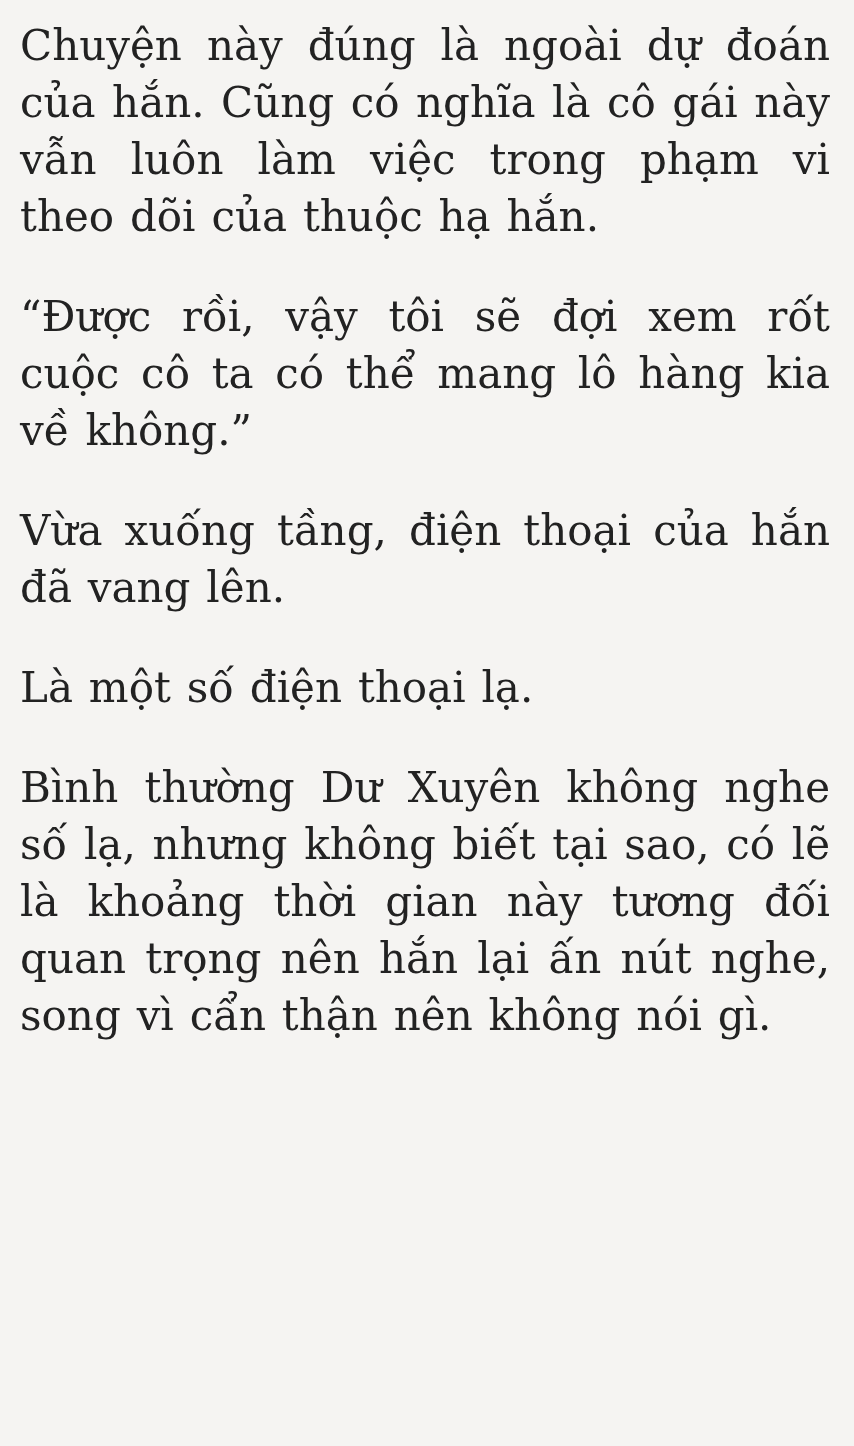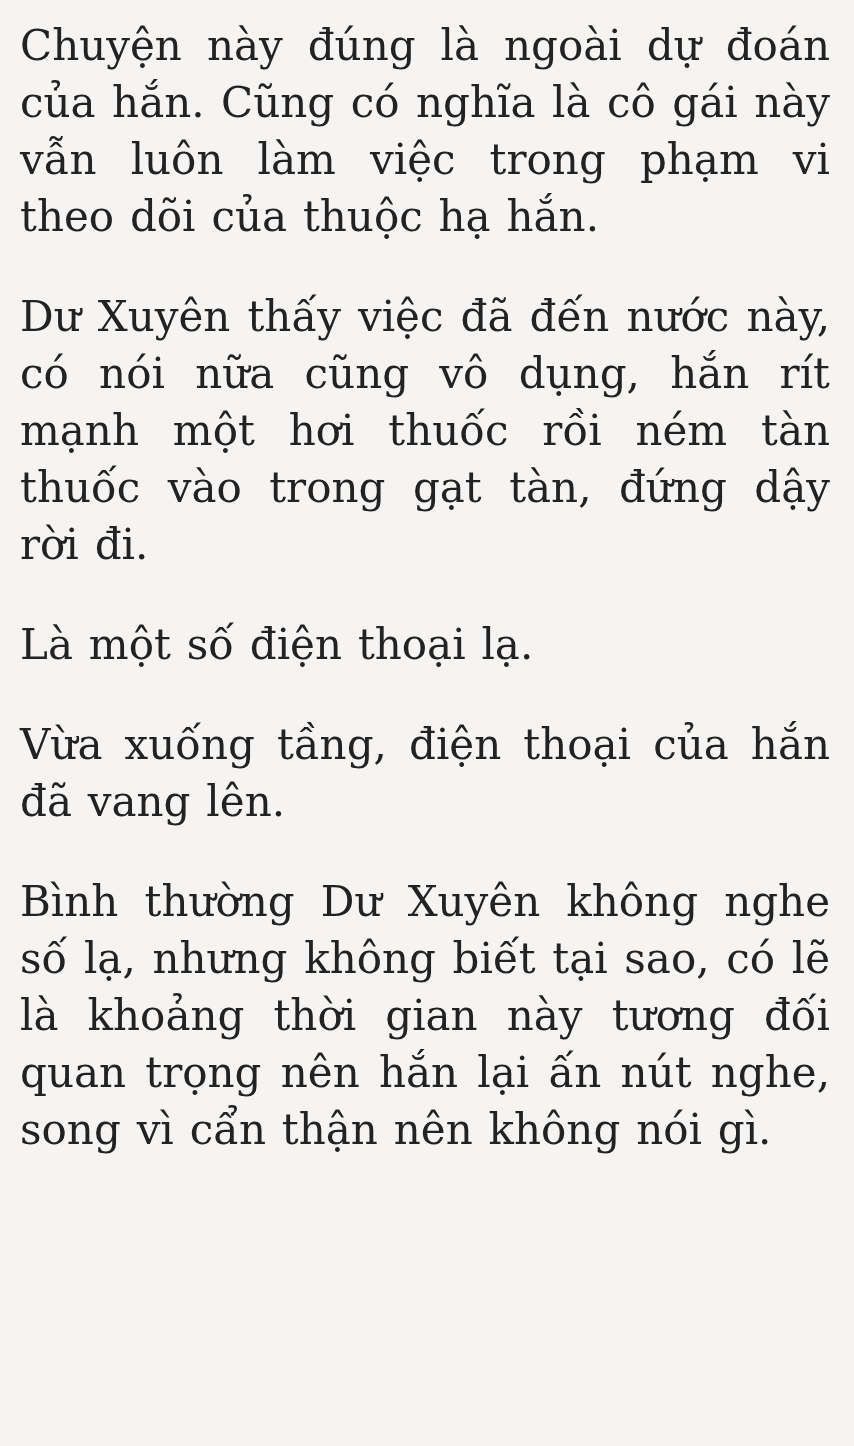--- a/index.html
+++ b/index.html
@@ -31,17 +31,17 @@
   }
   .reader-page p:last-child {
     margin-bottom: 0;
   }
 </style>
 </head>
 <body style="background: rgb(245, 244, 242); color: rgb(34, 34, 34);">
 
 <main class="reader-page">
   <p>Chuyện này đúng là ngoài dự đoán của hắn. Cũng có nghĩa là cô gái này vẫn luôn làm việc trong phạm vi theo dõi của thuộc hạ hắn.</p>
-  <p>Dư Xuyên thấy việc đã đến nước này, có nói nữa cũng vô dụng, hắn rít mạnh một hơi thuốc rồi ném tàn thuốc vào trong gạt tàn, đứng dậy rời đi.</p>
+  <p>“Được rồi, vậy tôi sẽ đợi xem rốt cuộc cô ta có thể mang lô hàng kia về không.”</p>
+  <p>Vừa xuống tầng, điện thoại của hắn đã vang lên.</p>
   <p>Là một số điện thoại lạ.</p>
-  <p>Vừa xuống tầng, điện thoại của hắn đã vang lên.</p>
   <p>Bình thường Dư Xuyên không nghe số lạ, nhưng không biết tại sao, có lẽ là khoảng thời gian này tương đối quan trọng nên hắn lại ấn nút nghe, song vì cẩn thận nên không nói gì.</p>
 </main>
 
 </body></html>

